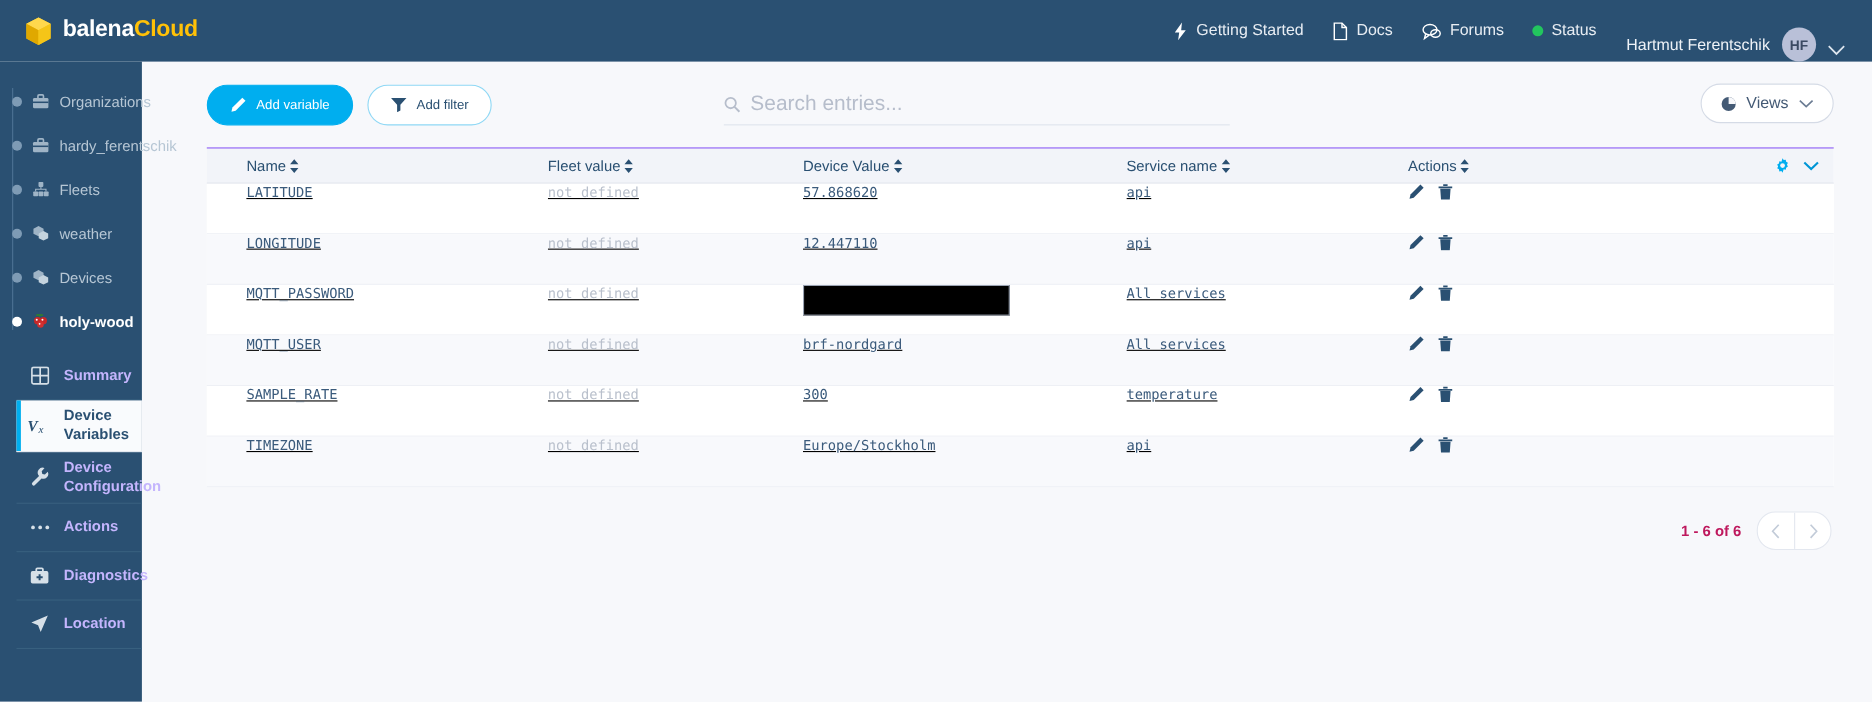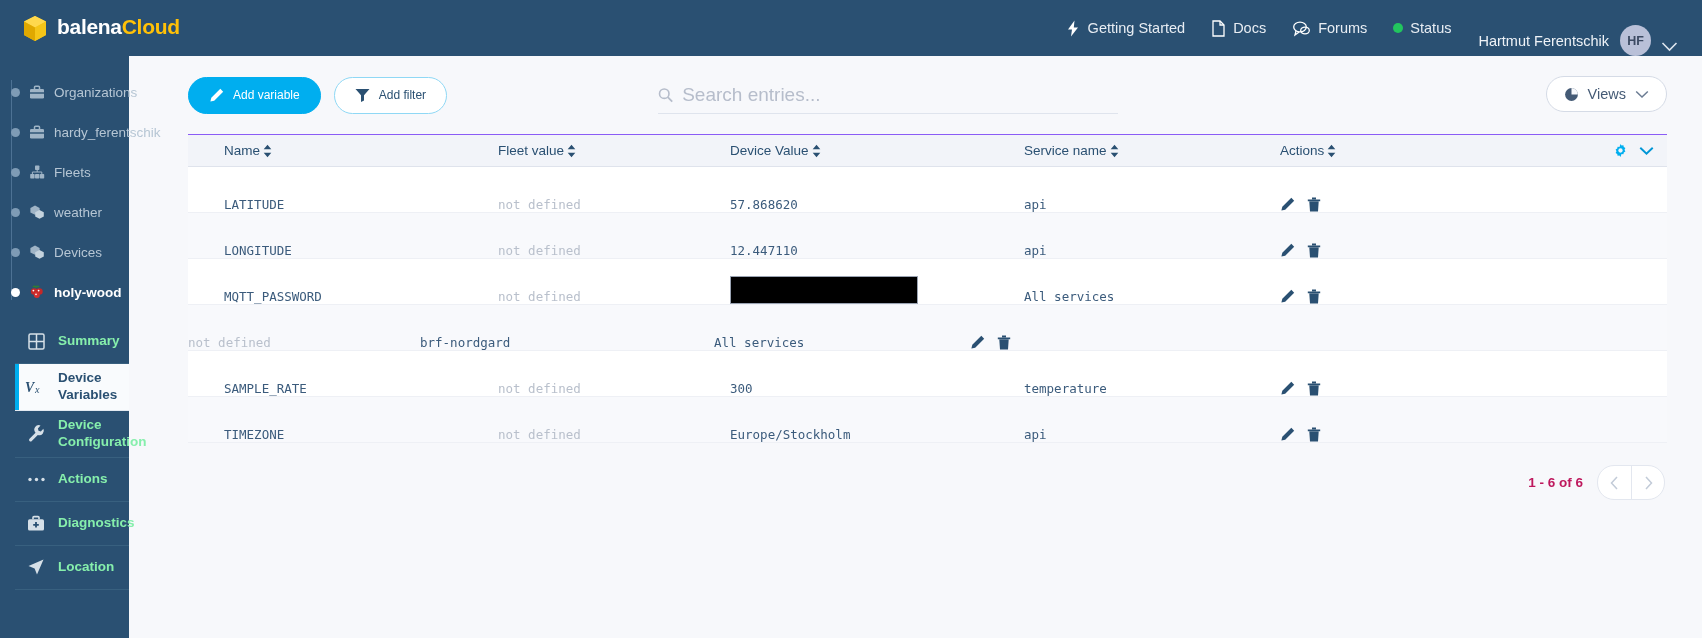--- a/index.html
+++ b/index.html
@@ -64,21 +64,21 @@
   .crumb-ico { width: 16px; height: 16px; flex: 0 0 auto; display: block; }
   .crumb-label { color: #b6c6d4; font-size: 13.5px; white-space: nowrap; }
   .crumb.active .crumb-label { color: #ffffff; font-weight: bold; }
 
   .submenu { margin-top: 4px; padding-left: 15px; }
   .subitem {
     display: flex; align-items: center; gap: 11px;
     min-height: 44px; padding: 6px 8px 6px 10px;
     border-bottom: 1px solid #38607f; cursor: pointer; position: relative;
   }
-  .subitem-label { color: #86efac; font-size: 13.5px; font-weight: bold; line-height: 1.25; }
+  .subitem-label { color: #c4b5fd; font-size: 13.5px; font-weight: bold; line-height: 1.25; }
   .subitem.active { background: #f9fbfd; border-bottom-color: #e3e9f0; }
   .subitem.active::before {
     content: ""; position: absolute; left: 0; top: 0; bottom: 0; width: 4px;
     background: #00aeef;
   }
   .subitem.active .subitem-label { color: #2a5072; }
   .subitem .sico { width: 22px; flex: 0 0 auto; display: flex; justify-content: center; }
 
   
   .main {
@@ -128,22 +128,22 @@
     font-size: 13.5px; color: #2a5072; cursor: pointer;
   }
   .c1 { width: 310px; padding-left: 36px; }
   .c2 { width: 232px; }
   .c3 { width: 294px; }
   .c4 { width: 256px; }
   .c5 { width: 290px; }
   .c6 { flex: 1; display: flex; align-items: center; justify-content: flex-end; gap: 11px; padding-right: 13px; }
 
   .tr {
-    display: flex; align-items: flex-end; height: 46px;
-    border-bottom: 1px solid #eef0f5; background: #ffffff;
+    display: flex; align-items: flex-start; height: 46px;
+    border-bottom: 1px solid #eef0f5; background: #ffffff; text-decoration: underline;
   }
   .tr.alt { background: #f8f9fc; }
   .td {
     font-family: "DejaVu Sans Mono", monospace;
     font-size: 12.5px; color: #3b5b7c; white-space: nowrap;
     overflow: hidden;
   }
   .td.muted { color: #b9c0cc; }
   .redacted {
     display: inline-block; width: 188px; height: 28px; background: #000;
@@ -474,20 +474,21 @@
               <path d="M11.3 0.8 l2.9 2.9 l-9 9 l-3.8 0.9 l0.9 -3.8 Z" fill="#2a5072"></path>
             </svg>
           <svg class="act-ico" width="14" height="15" viewBox="0 0 14 15">
               <path d="M0.8 2.6 h12.4 v1.6 h-12.4 z M5 0.6 h4 v1.6 h-4 z M2.3 4.5 h9.4 l-0.7 9.9 h-8 z" fill="#2a5072"></path>
             </svg>
         </div>
         <div class="c6"></div>
       </div>
 
       <div class="tr alt">
+        <div class="td c1">MQTT_USER</div>
         <div class="td c2 muted">not defined</div>
         <div class="td c3">brf-nordgard</div>
         <div class="td c4">All services</div>
         <div class="c5 actions">
           <svg class="act-ico" width="15" height="15" viewBox="0 0 15 15">
               <path d="M11.3 0.8 l2.9 2.9 l-9 9 l-3.8 0.9 l0.9 -3.8 Z" fill="#2a5072"></path>
             </svg>
           <svg class="act-ico" width="14" height="15" viewBox="0 0 14 15">
               <path d="M0.8 2.6 h12.4 v1.6 h-12.4 z M5 0.6 h4 v1.6 h-4 z M2.3 4.5 h9.4 l-0.7 9.9 h-8 z" fill="#2a5072"></path>
             </svg>

